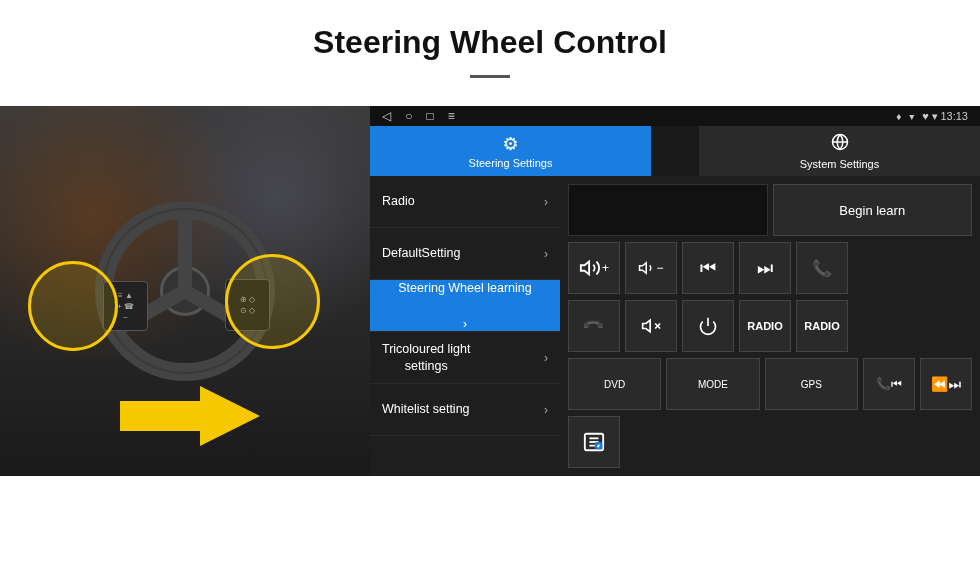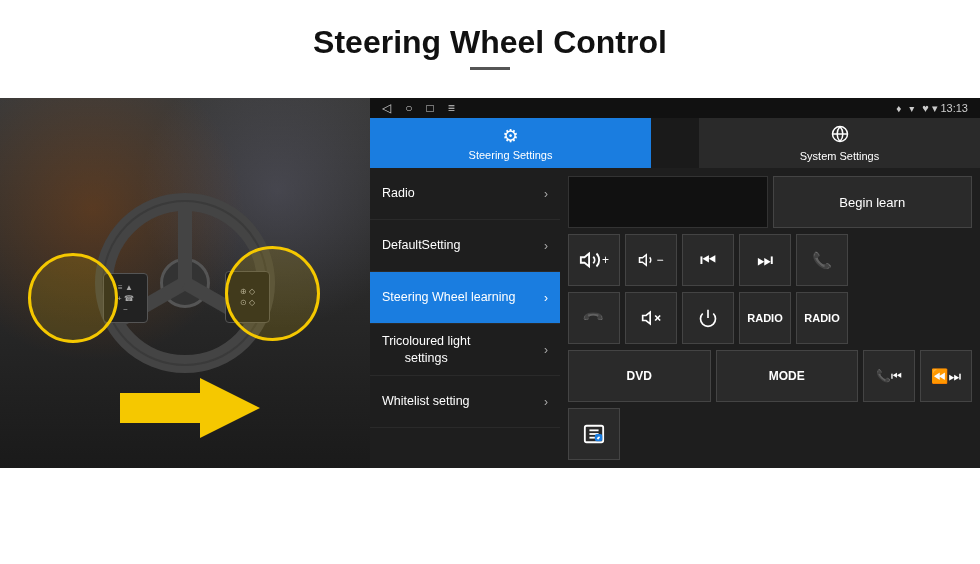--- a/index.html
+++ b/index.html
@@ -13,21 +13,21 @@
 
     .header-section {
       text-align: center;
       padding: 24px 40px 16px;
     }
 
     .main-title {
       font-size: 32px;
       font-weight: 900;
       color: #111;
-      margin-bottom: 6px;
+      margin-bottom: 14px;
     }
 
     .title-divider {
       width: 40px;
       height: 3px;
       background: #555;
       margin: 0 auto 12px;
     }
 
     .subtitle {
@@ -233,20 +233,21 @@
       align-items: center;
       justify-content: space-between;
       padding: 0 12px;
       height: 52px;
       border-bottom: 1px solid #2a2a2a;
       cursor: pointer;
     }
 
     .menu-item.active {
       background: #1a7de0;
+      flex-direction: column;
     }
 
     .menu-item-text {
       font-size: 12.5px;
       color: #fff;
       line-height: 1.3;
     }
 
     .menu-chevron {
       color: #aaa;
@@ -315,22 +316,22 @@
       font-size: 11px;
       font-weight: bold;
     }
 
     
     .label-btn {
       height: 52px;
       background: #2a2a2a;
       border: 1px solid #444;
       color: #fff;
-      font-size: 12px;
-      font-weight: bold;
+      font-size: 10px;
+      font-weight: normal;
       cursor: pointer;
       display: flex;
       align-items: center;
       justify-content: center;
       flex: 1;
     }
 
     
     .menu-item-text.two-line {
       text-align: center;
@@ -506,20 +507,21 @@
               <span>RADIO</span>
             </div>
             <div class="control-btn text-btn">
               <span>RADIO</span>
             </div>
           </div>
 
           <div class="panel-row">
             <div class="label-btn">DVD</div>
             <div class="label-btn">MODE</div>
+            <div class="label-btn">GPS</div>
             <div class="control-btn">
               <span style="font-size:12px;">📞⏮</span>
             </div>
             <div class="control-btn">
               <span style="font-size:14px;">⏪⏭</span>
             </div>
           </div>
 
           <div class="panel-row">
             <div class="control-btn">

